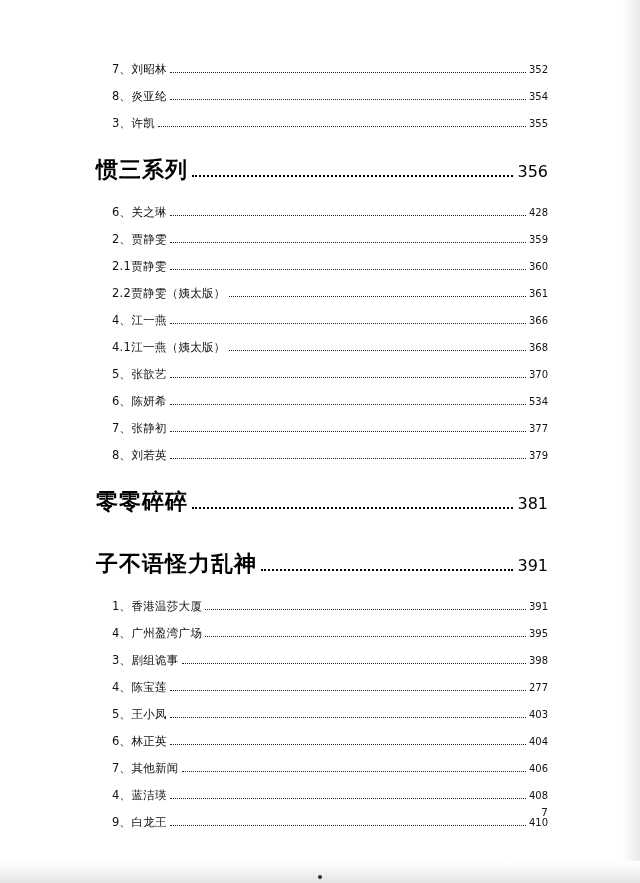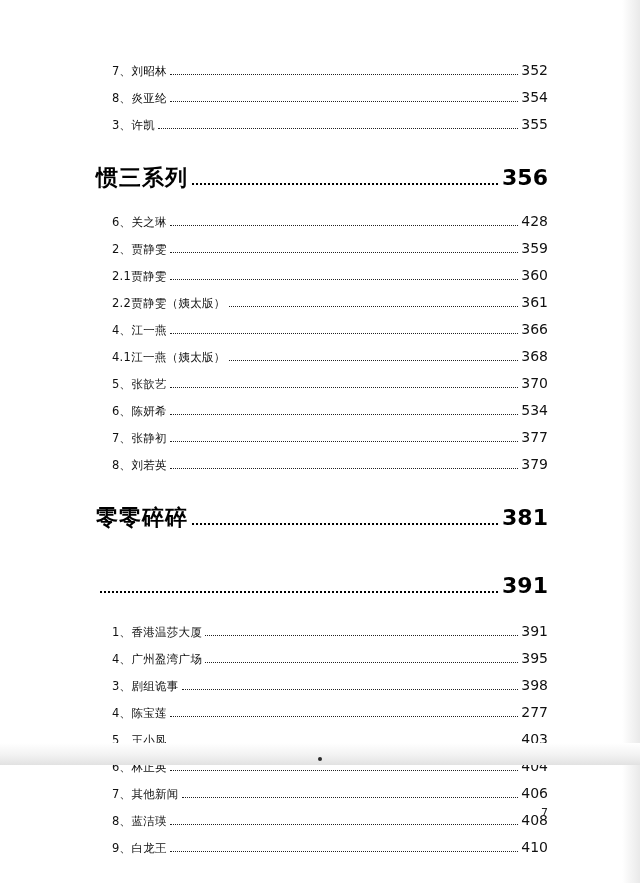--- a/index.html
+++ b/index.html
@@ -13,21 +13,21 @@
     font-family: "DejaVu Sans", "Liberation Sans", sans-serif;
     color: #000000;
     position: relative;
     overflow: hidden;
   }
   .page {
     position: absolute;
     left: 0;
     top: 0;
     width: 640px;
-    height: 765px;
+    height: 883px;
     background: #ffffff;
   }
   
   .page-shadow-bottom {
     position: absolute;
     left: 0;
     bottom: 0;
     width: 640px;
     height: 22px;
     background: linear-gradient(to bottom, #ffffff 0%, #f2f2f2 55%, #e2e2e2 100%);
@@ -61,48 +61,48 @@
     white-space: nowrap;
     letter-spacing: 0.3px;
   }
   .entry .dots {
     flex: 1 1 auto;
     border-bottom: 1px dotted #222;
     margin: 0 3px 3px 3px;
     height: 7px;
   }
   .entry .page-no {
-    font-size: 14px;
+    font-size: 10px;
     color: #111;
     white-space: nowrap;
   }
   .entry.indent .label {
     padding-left: 16px;
   }
   
   .chapter {
     height: 42px;
-    margin-top: 20px;
+    margin-top: 12px;
   }
   .chapter .label {
     font-size: 22px;
     font-weight: bold;
     color: #000;
     white-space: nowrap;
     letter-spacing: 1px;
   }
   .chapter .dots {
     flex: 1 1 auto;
     border-bottom: 2px dotted #000;
     margin: 0 4px 7px 4px;
     height: 10px;
   }
   .chapter .page-no {
-    font-size: 22px;
-    font-weight: bold;
+    font-size: 16px;
+    font-weight: normal;
     color: #000;
     white-space: nowrap;
   }
   .spacer-sm { height: 8px; }
   .page-number {
     position: absolute;
     left: 0;
     top: 744px;
     width: 452px;
     text-align: right;
@@ -198,20 +198,21 @@
           <span class="dots"></span>
           <span class="page-no">379</span>
         </div>
         <div class="toc-row chapter">
           <span class="label">零零碎碎</span>
           <span class="dots"></span>
           <span class="page-no">381</span>
         </div>
         <div class="spacer-sm"></div>
         <div class="toc-row chapter">
+          <span class="label">子不语怪力乱神</span>
           <span class="dots"></span>
           <span class="page-no">391</span>
         </div>
         <div class="spacer-sm"></div>
         <div class="toc-row entry indent">
           <span class="label">1、香港温莎大厦</span>
           <span class="dots"></span>
           <span class="page-no">391</span>
         </div>
         <div class="toc-row entry indent">
@@ -238,21 +239,21 @@
           <span class="label">6、林正英</span>
           <span class="dots"></span>
           <span class="page-no">404</span>
         </div>
         <div class="toc-row entry indent">
           <span class="label">7、其他新闻</span>
           <span class="dots"></span>
           <span class="page-no">406</span>
         </div>
         <div class="toc-row entry indent">
-          <span class="label">8、蓝洁瑛</span>
+          <span class="label">4、蓝洁瑛</span>
           <span class="dots"></span>
           <span class="page-no">408</span>
         </div>
         <div class="toc-row entry indent">
           <span class="label">9、白龙王</span>
           <span class="dots"></span>
           <span class="page-no">410</span>
         </div>
       </div>
 

